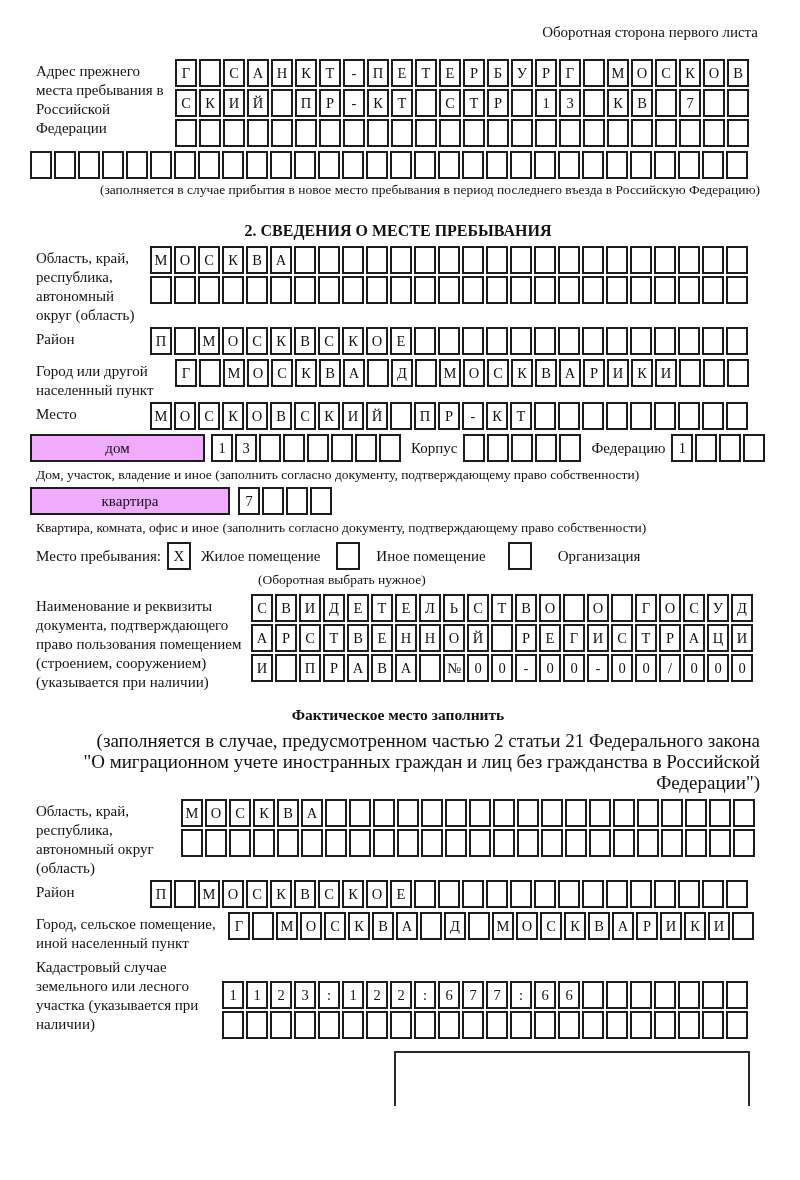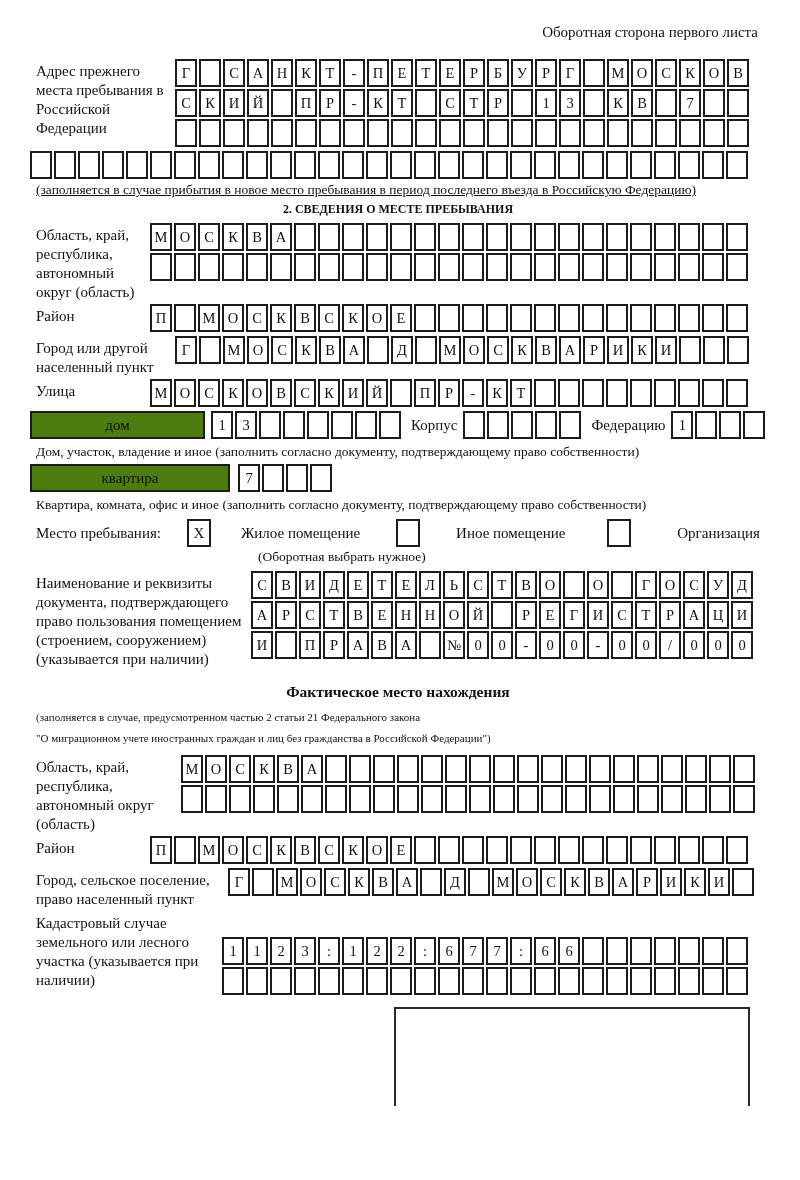--- a/index.html
+++ b/index.html
@@ -13,31 +13,31 @@
   .lbl{font-size:15px;line-height:19px;flex:none;padding-top:3px;}
   .lw140{width:139px}.lw114{width:114px}.lw145{width:145px}
   .lw192{width:192px}.lw186{width:186px}.lw215{width:215px}
   .cells{white-space:nowrap;flex:none;}
   .cellrow{white-space:nowrap;height:28px;margin-bottom:2px;}
   .cell{
     display:inline-block;width:18px;height:24px;border:2px solid #1c1c1c;margin-right:2px;
     text-align:center;font-size:14.5px;line-height:24px;vertical-align:top;background:#fff;
   }
   .caption{font-size:13.5px;line-height:17px;margin:2px 0 4px 0;}
-  .center{text-align:left;text-decoration:underline;}
-  h2.sec-title{font-size:12px;text-align:center;margin:4px 0 6px 0;font-weight:bold;}
+  .center{text-align:right;}
+  h2.sec-title{font-size:16px;text-align:center;margin:24px 0 6px 0;font-weight:bold;}
   h3.sub-title{font-size:15.5px;text-align:center;margin:14px 0 6px 0;font-weight:bold;}
-  .wide-box{border:2px solid #1c1c1c;height:24px;line-height:24px;text-align:center;font-size:15px;flex:none;background:#4d7c0f;}
+  .wide-box{border:2px solid #1c1c1c;height:24px;line-height:24px;text-align:center;font-size:15px;flex:none;background:#f0abfc;}
   .house-row{margin-left:-6px;}
   .gap6{width:6px;flex:none;}.gap8{width:8px;flex:none;}
   .inline-lbl{font-size:15px;line-height:28px;flex:none;}
   .chk{display:inline-block;width:20px;height:24px;border:2px solid #1c1c1c;text-align:center;line-height:24px;font-size:15px;vertical-align:top;flex:none;background:#fff;}
-  .stay-row{display:flex;align-items:center;margin:6px 0 2px 0;justify-content:space-between;}
+  .stay-row{display:flex;align-items:center;margin:6px 0 2px 0;}
   .stay-note{font-size:13.5px;padding-left:222px;margin-bottom:6px;}
-  .subtitle{font-size:11px;line-height:21px;text-align:left;}
+  .subtitle{font-size:19px;line-height:21px;text-align:right;}
   .stamp-box{width:352px;height:172px;border:2px solid #2a2a2a;margin:10px 0 6px 358px;background:#fff;}
   .mb6{margin-bottom:6px;font-family:Liberation Serif, serif;}
 </style>
 </head>
 <body>
 
 <div class="page">
 
   <div class="header-note">Оборотная сторона первого листа</div>
 
@@ -66,21 +66,21 @@
     <div class="lbl lw114">Район</div>
     <div class="cellrow"><span class="cell">П</span><span class="cell"></span><span class="cell">М</span><span class="cell">О</span><span class="cell">С</span><span class="cell">К</span><span class="cell">В</span><span class="cell">С</span><span class="cell">К</span><span class="cell">О</span><span class="cell">Е</span><span class="cell"></span><span class="cell"></span><span class="cell"></span><span class="cell"></span><span class="cell"></span><span class="cell"></span><span class="cell"></span><span class="cell"></span><span class="cell"></span><span class="cell"></span><span class="cell"></span><span class="cell"></span><span class="cell"></span><span class="cell"></span></div>
   </div>
 
   <div class="row">
     <div class="lbl lw140">Город или другой населенный пункт</div>
     <div class="cellrow"><span class="cell">Г</span><span class="cell"></span><span class="cell">М</span><span class="cell">О</span><span class="cell">С</span><span class="cell">К</span><span class="cell">В</span><span class="cell">А</span><span class="cell"></span><span class="cell">Д</span><span class="cell"></span><span class="cell">М</span><span class="cell">О</span><span class="cell">С</span><span class="cell">К</span><span class="cell">В</span><span class="cell">А</span><span class="cell">Р</span><span class="cell">И</span><span class="cell">К</span><span class="cell">И</span><span class="cell"></span><span class="cell"></span><span class="cell"></span></div>
   </div>
 
   <div class="row">
-    <div class="lbl lw114">Улица</div>
+    <div class="lbl lw114">Место</div>
     <div class="cellrow"><span class="cell">М</span><span class="cell">О</span><span class="cell">С</span><span class="cell">К</span><span class="cell">О</span><span class="cell">В</span><span class="cell">С</span><span class="cell">К</span><span class="cell">И</span><span class="cell">Й</span><span class="cell"></span><span class="cell">П</span><span class="cell">Р</span><span class="cell">-</span><span class="cell">К</span><span class="cell">Т</span><span class="cell"></span><span class="cell"></span><span class="cell"></span><span class="cell"></span><span class="cell"></span><span class="cell"></span><span class="cell"></span><span class="cell"></span><span class="cell"></span></div>
   </div>
 
   <div class="row house-row">
     <div class="wide-box" style="width:171px">дом</div>
     <div class="gap6"></div>
     <div class="cellrow"><span class="cell">1</span><span class="cell">3</span><span class="cell"></span><span class="cell"></span><span class="cell"></span><span class="cell"></span><span class="cell"></span><span class="cell"></span></div>
     <div class="gap8"></div>
     <div class="inline-lbl">Корпус</div>
     <div class="gap6"></div>
@@ -118,39 +118,39 @@
 
   <div class="row mb6">
     <div class="lbl lw215">Наименование и реквизиты документа, подтверждающего право пользования помещением (строением, сооружением) (указывается при наличии)</div>
     <div class="cells">
       <div class="cellrow"><span class="cell">С</span><span class="cell">В</span><span class="cell">И</span><span class="cell">Д</span><span class="cell">Е</span><span class="cell">Т</span><span class="cell">Е</span><span class="cell">Л</span><span class="cell">Ь</span><span class="cell">С</span><span class="cell">Т</span><span class="cell">В</span><span class="cell">О</span><span class="cell"></span><span class="cell">О</span><span class="cell"></span><span class="cell">Г</span><span class="cell">О</span><span class="cell">С</span><span class="cell">У</span><span class="cell">Д</span></div>
       <div class="cellrow"><span class="cell">А</span><span class="cell">Р</span><span class="cell">С</span><span class="cell">Т</span><span class="cell">В</span><span class="cell">Е</span><span class="cell">Н</span><span class="cell">Н</span><span class="cell">О</span><span class="cell">Й</span><span class="cell"></span><span class="cell">Р</span><span class="cell">Е</span><span class="cell">Г</span><span class="cell">И</span><span class="cell">С</span><span class="cell">Т</span><span class="cell">Р</span><span class="cell">А</span><span class="cell">Ц</span><span class="cell">И</span></div>
       <div class="cellrow"><span class="cell">И</span><span class="cell"></span><span class="cell">П</span><span class="cell">Р</span><span class="cell">А</span><span class="cell">В</span><span class="cell">А</span><span class="cell"></span><span class="cell">№</span><span class="cell">0</span><span class="cell">0</span><span class="cell">-</span><span class="cell">0</span><span class="cell">0</span><span class="cell">-</span><span class="cell">0</span><span class="cell">0</span><span class="cell">/</span><span class="cell">0</span><span class="cell">0</span><span class="cell">0</span></div>
     </div>
   </div>
 
-  <h3 class="sub-title">Фактическое место нахождения</h3>
+  <h3 class="sub-title">Фактическое место заполнить</h3>
   <div class="subtitle">(заполняется в случае, предусмотренном частью 2 статьи 21 Федерального закона</div>
   <div class="subtitle mb6">"О миграционном учете иностранных граждан и лиц без гражданства в Российской Федерации")</div>
 
   <div class="row">
     <div class="lbl lw145">Область, край, республика, автономный округ (область)</div>
     <div class="cells">
       <div class="cellrow"><span class="cell">М</span><span class="cell">О</span><span class="cell">С</span><span class="cell">К</span><span class="cell">В</span><span class="cell">А</span><span class="cell"></span><span class="cell"></span><span class="cell"></span><span class="cell"></span><span class="cell"></span><span class="cell"></span><span class="cell"></span><span class="cell"></span><span class="cell"></span><span class="cell"></span><span class="cell"></span><span class="cell"></span><span class="cell"></span><span class="cell"></span><span class="cell"></span><span class="cell"></span><span class="cell"></span><span class="cell"></span></div>
       <div class="cellrow"><span class="cell"></span><span class="cell"></span><span class="cell"></span><span class="cell"></span><span class="cell"></span><span class="cell"></span><span class="cell"></span><span class="cell"></span><span class="cell"></span><span class="cell"></span><span class="cell"></span><span class="cell"></span><span class="cell"></span><span class="cell"></span><span class="cell"></span><span class="cell"></span><span class="cell"></span><span class="cell"></span><span class="cell"></span><span class="cell"></span><span class="cell"></span><span class="cell"></span><span class="cell"></span><span class="cell"></span></div>
     </div>
   </div>
 
   <div class="row">
     <div class="lbl lw114">Район</div>
     <div class="cellrow"><span class="cell">П</span><span class="cell"></span><span class="cell">М</span><span class="cell">О</span><span class="cell">С</span><span class="cell">К</span><span class="cell">В</span><span class="cell">С</span><span class="cell">К</span><span class="cell">О</span><span class="cell">Е</span><span class="cell"></span><span class="cell"></span><span class="cell"></span><span class="cell"></span><span class="cell"></span><span class="cell"></span><span class="cell"></span><span class="cell"></span><span class="cell"></span><span class="cell"></span><span class="cell"></span><span class="cell"></span><span class="cell"></span><span class="cell"></span></div>
   </div>
 
   <div class="row">
-    <div class="lbl lw192">Город, сельское поселение, право населенный пункт</div>
+    <div class="lbl lw192">Город, сельское помещение, иной населенный пункт</div>
     <div class="cellrow"><span class="cell">Г</span><span class="cell"></span><span class="cell">М</span><span class="cell">О</span><span class="cell">С</span><span class="cell">К</span><span class="cell">В</span><span class="cell">А</span><span class="cell"></span><span class="cell">Д</span><span class="cell"></span><span class="cell">М</span><span class="cell">О</span><span class="cell">С</span><span class="cell">К</span><span class="cell">В</span><span class="cell">А</span><span class="cell">Р</span><span class="cell">И</span><span class="cell">К</span><span class="cell">И</span><span class="cell"></span></div>
   </div>
 
   <div class="row">
     <div class="lbl lw186">Кадастровый случае земельного или лесного участка (указывается при наличии)</div>
     <div class="cells" style="padding-top:26px">
       <div class="cellrow"><span class="cell">1</span><span class="cell">1</span><span class="cell">2</span><span class="cell">3</span><span class="cell">:</span><span class="cell">1</span><span class="cell">2</span><span class="cell">2</span><span class="cell">:</span><span class="cell">6</span><span class="cell">7</span><span class="cell">7</span><span class="cell">:</span><span class="cell">6</span><span class="cell">6</span><span class="cell"></span><span class="cell"></span><span class="cell"></span><span class="cell"></span><span class="cell"></span><span class="cell"></span><span class="cell"></span></div>
       <div class="cellrow"><span class="cell"></span><span class="cell"></span><span class="cell"></span><span class="cell"></span><span class="cell"></span><span class="cell"></span><span class="cell"></span><span class="cell"></span><span class="cell"></span><span class="cell"></span><span class="cell"></span><span class="cell"></span><span class="cell"></span><span class="cell"></span><span class="cell"></span><span class="cell"></span><span class="cell"></span><span class="cell"></span><span class="cell"></span><span class="cell"></span><span class="cell"></span><span class="cell"></span></div>
     </div>
   </div>

